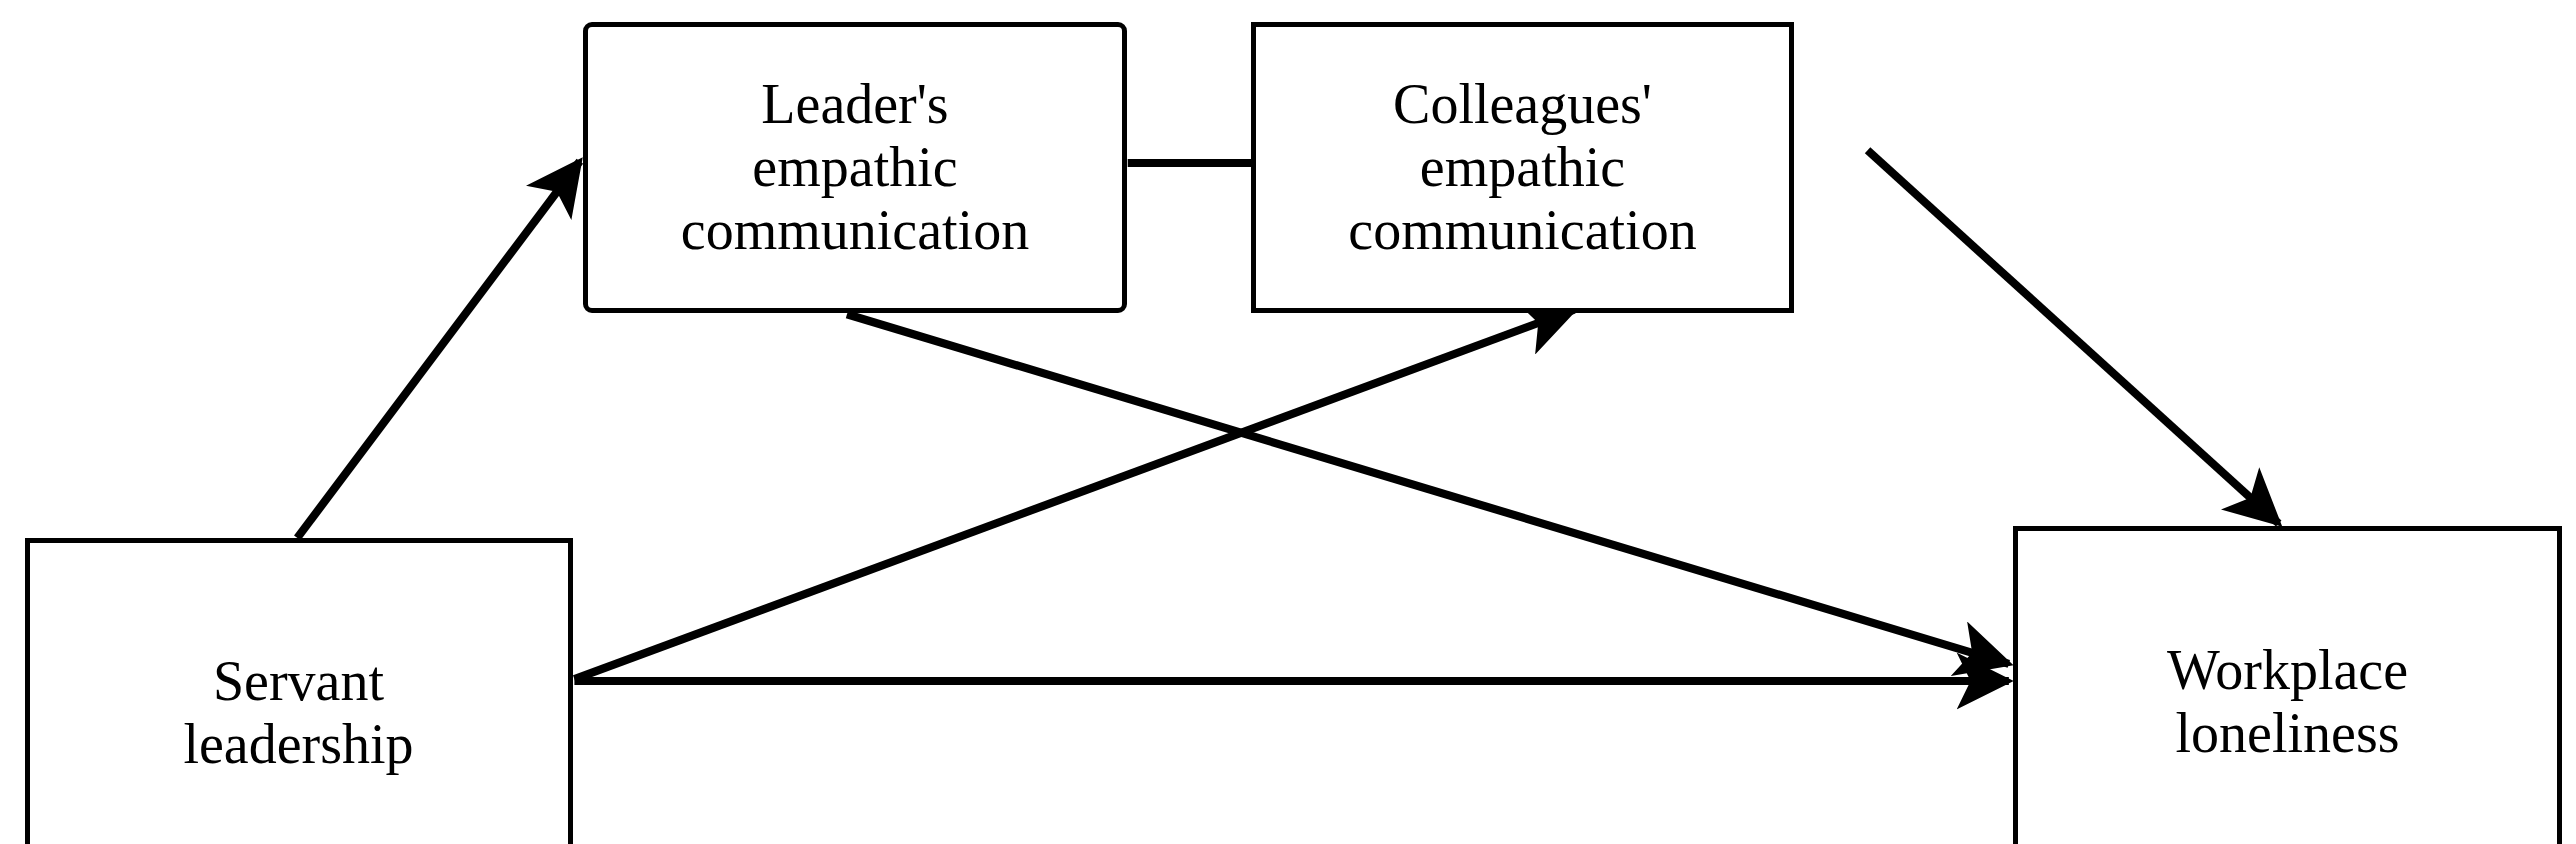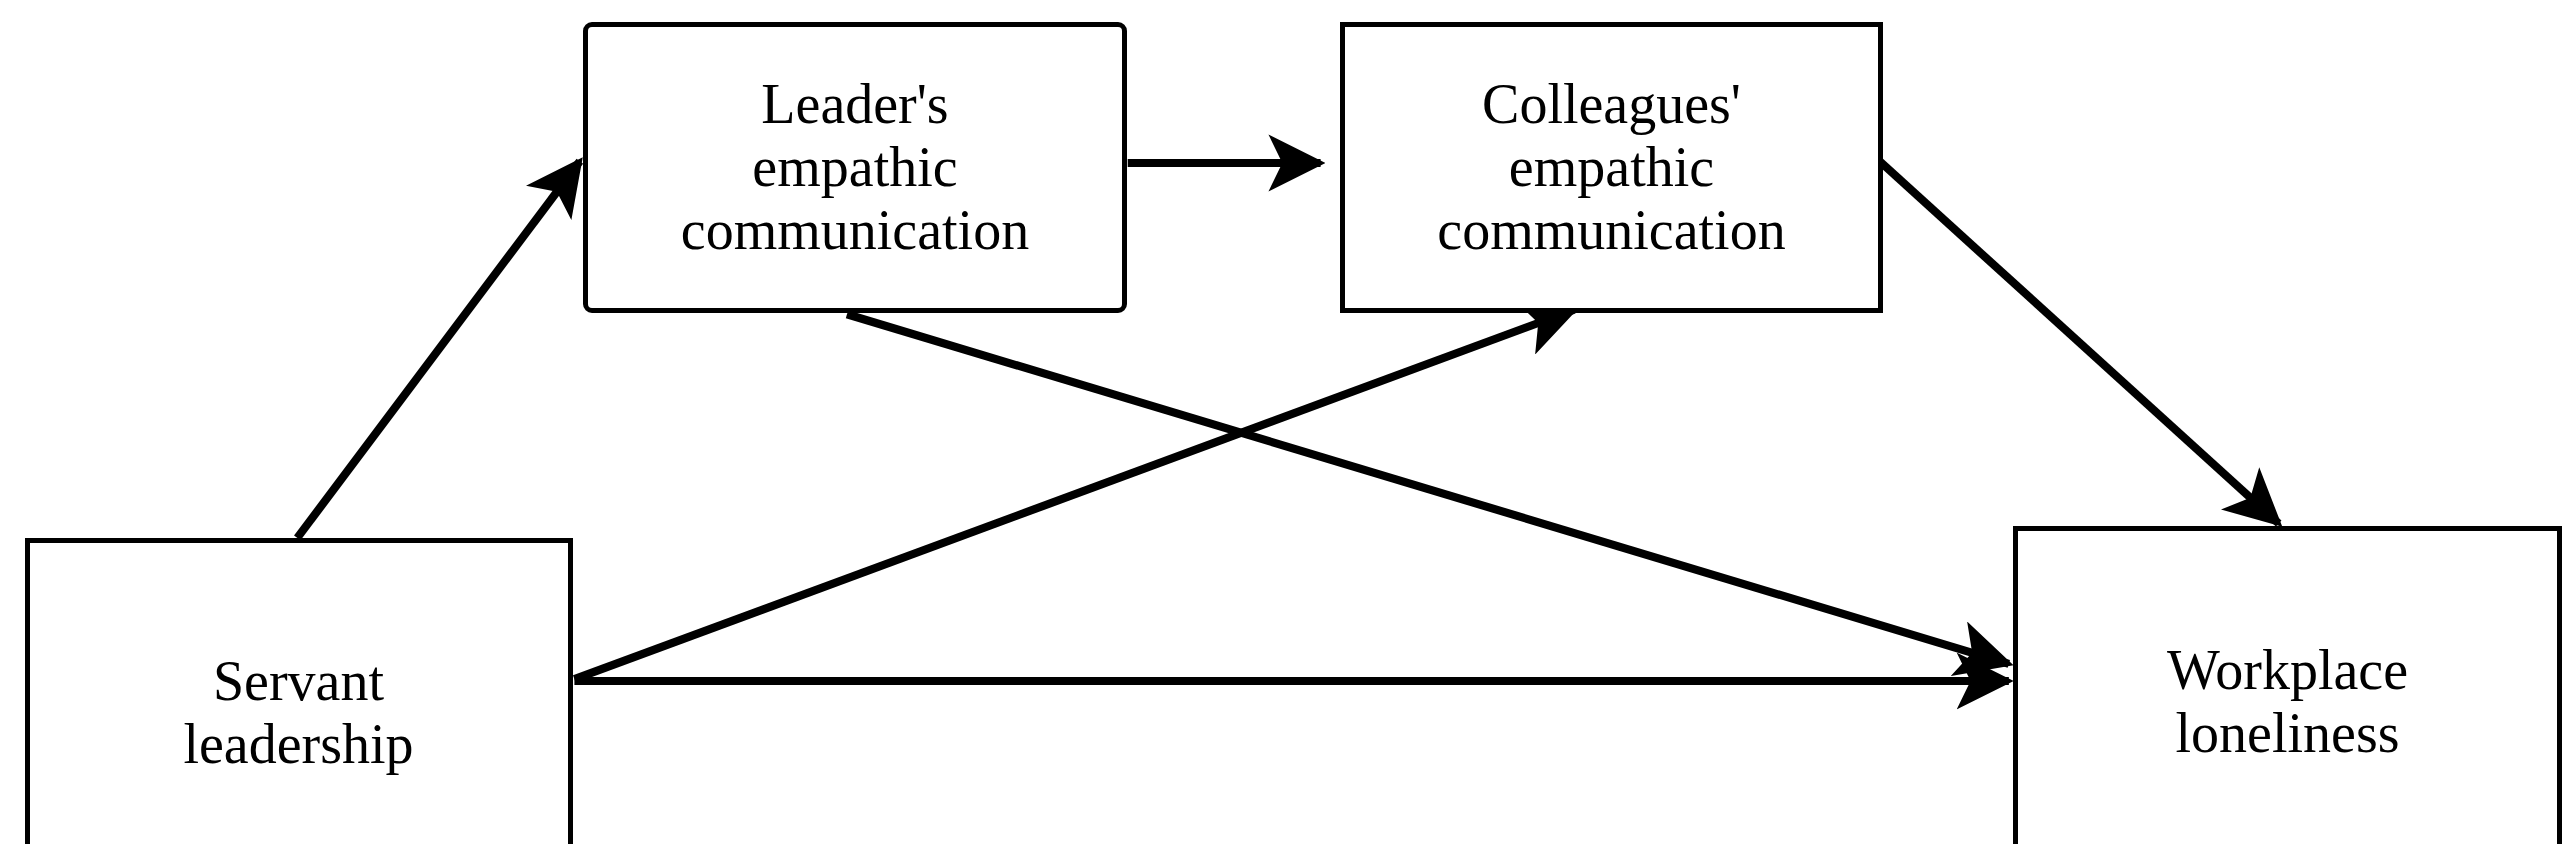--- a/index.html
+++ b/index.html
@@ -43,21 +43,21 @@
     padding: 0 7.2px;
   }
   
   #box-servant-leadership {
     left: 24.5px;  top: 538px;  width: 548px;  height: 350px;
   }
   #box-leader-empathic {
     left: 583px; top: 22px;   width: 544px;  height: 291px; border-radius: 9px;
   }
   #box-colleagues-empathic {
-    left: 1340px; top: 22px;  width: 543px;  height: 291px;
+    left: 1251px; top: 22px;  width: 543px;  height: 291px;
   }
   #box-workplace-loneliness {
     left: 2013px; top: 526px; width: 549px;  height: 351px;
   }
 </style>
 </head>
 <body>
 
 <div id="diagram-root">
 

